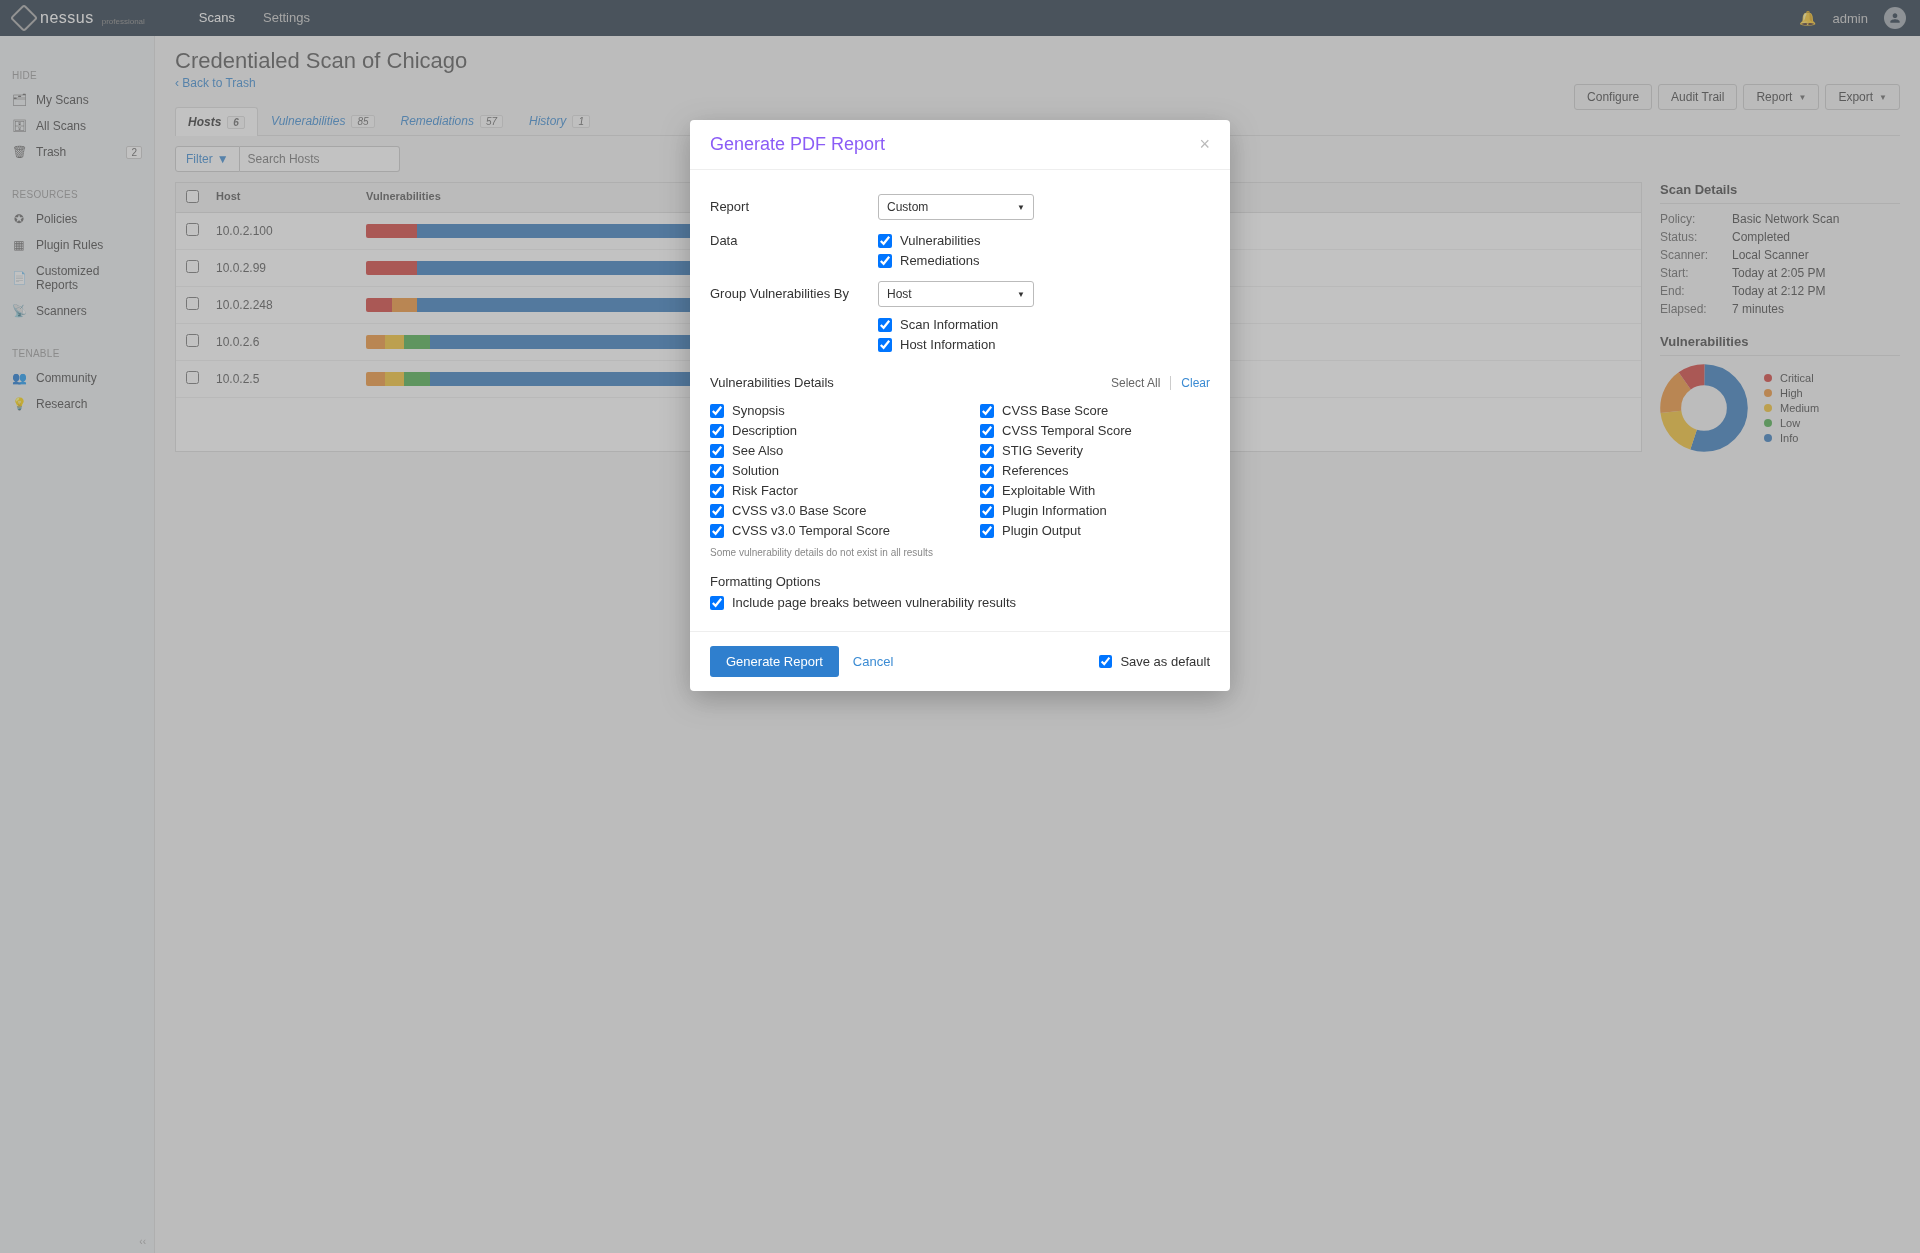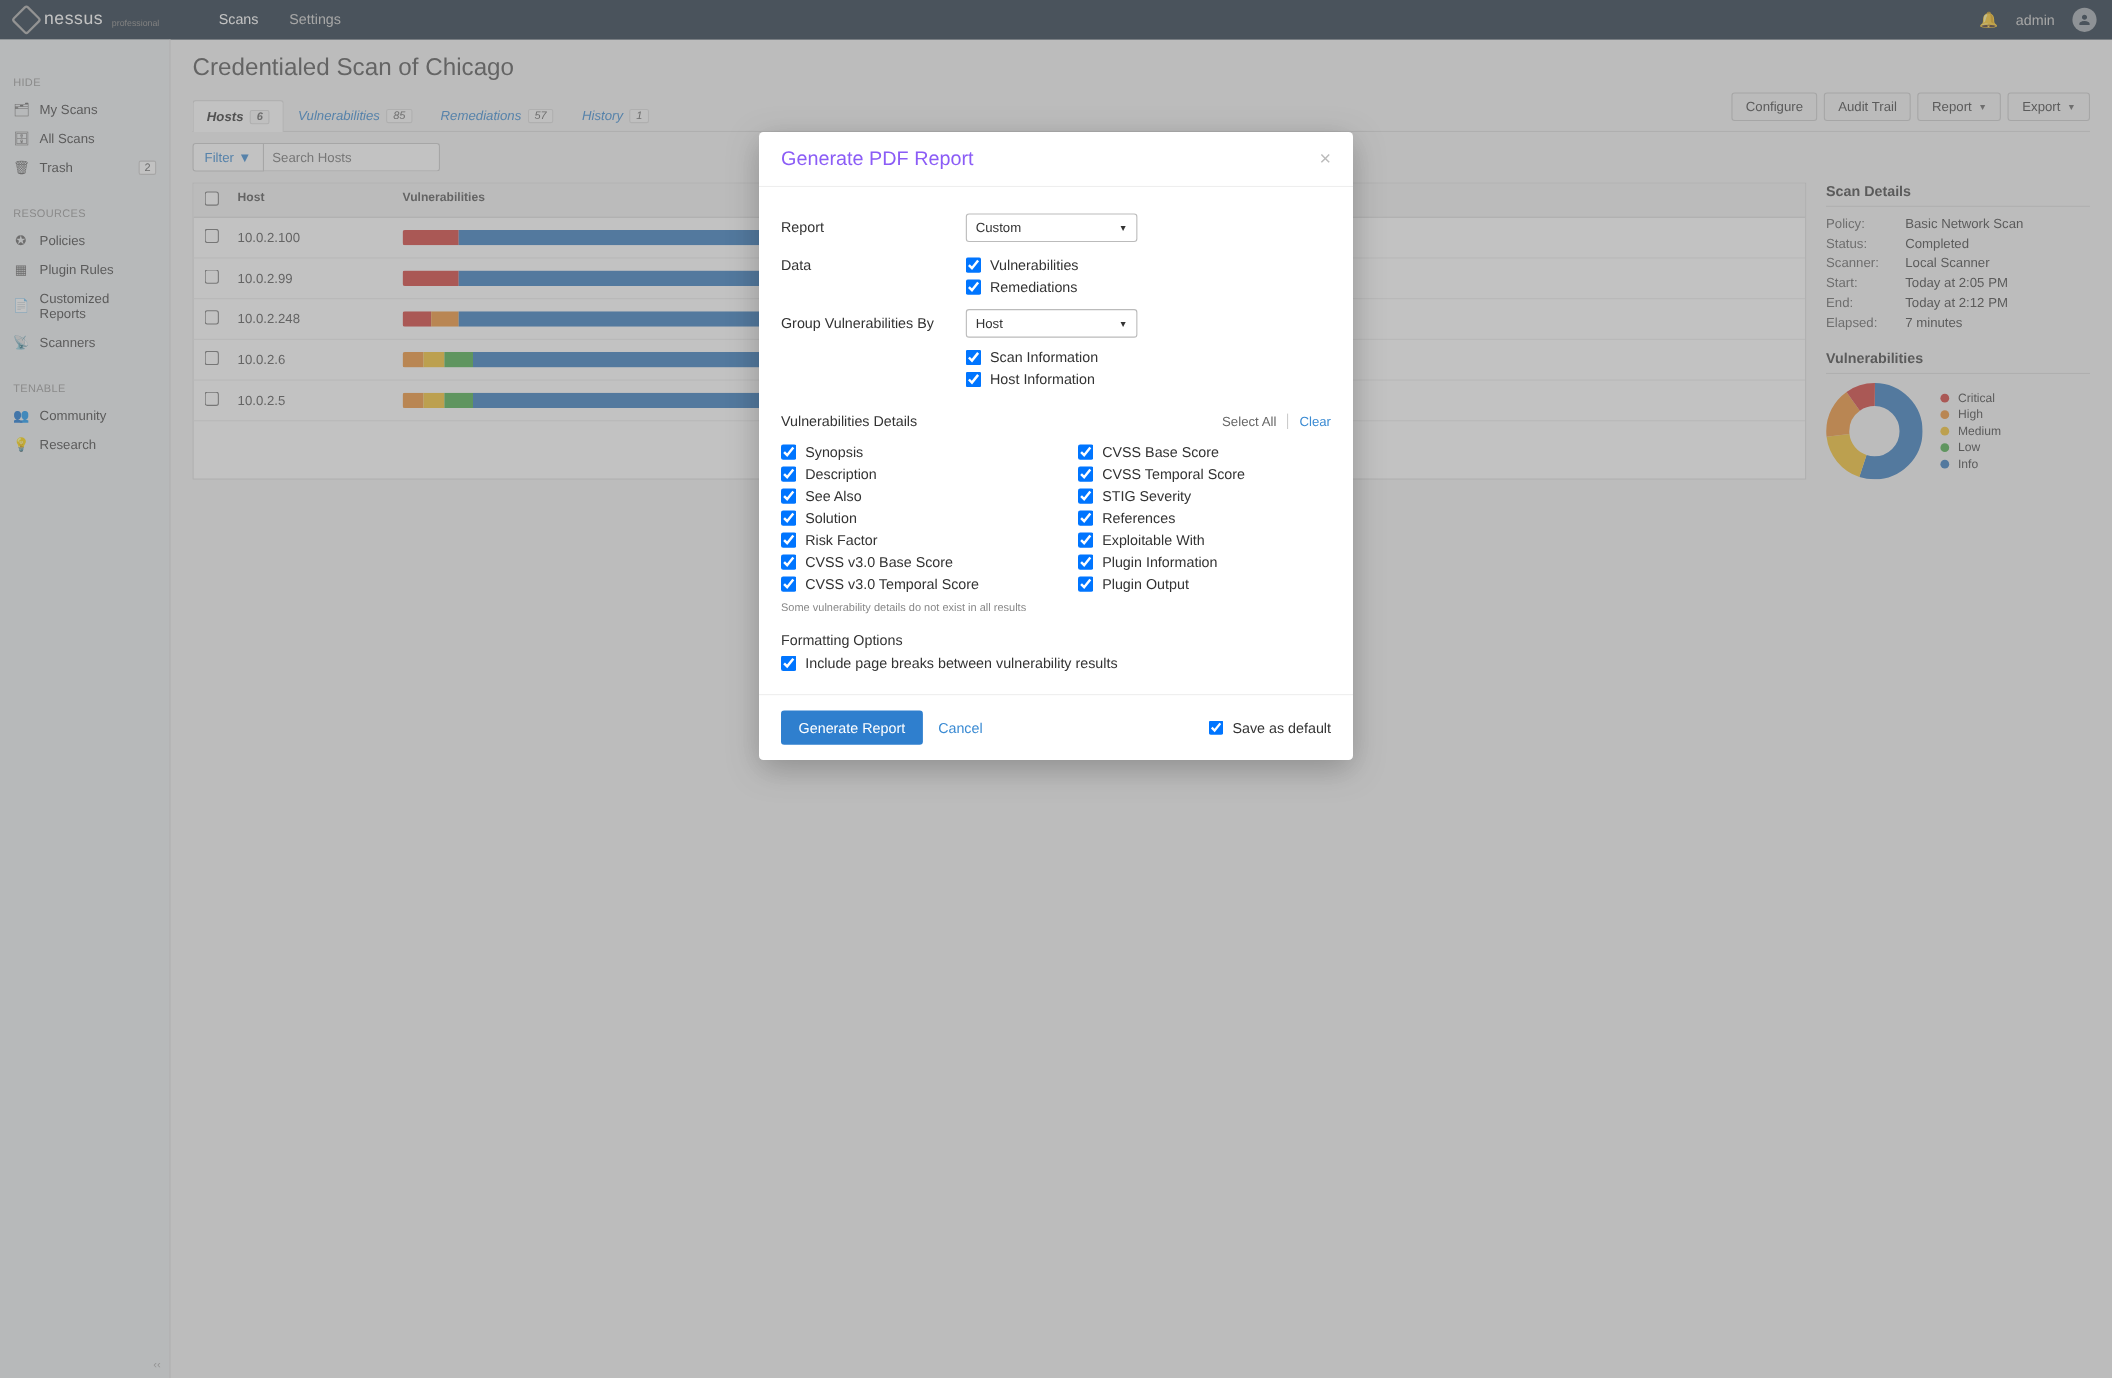--- a/index.html
+++ b/index.html
@@ -167,20 +167,21 @@
       </div>
     <div class="sb-item">
         <span class="ic">💡</span>
         <span>Research</span>
       </div>
     <div class="sb-collapse">‹‹</div>
   </div>
 
   <div class="main" style="position:relative;">
     <div class="page-title">Credentialed Scan of Chicago</div>
+    <div class="breadcrumb">Back to Trash</div>
 
     <div class="action-bar">
       <div class="btn">
           <span>Configure</span>
         </div>
       <div class="btn">
           <span>Audit Trail</span>
         </div>
       <div class="btn">
           <span>Report</span>

